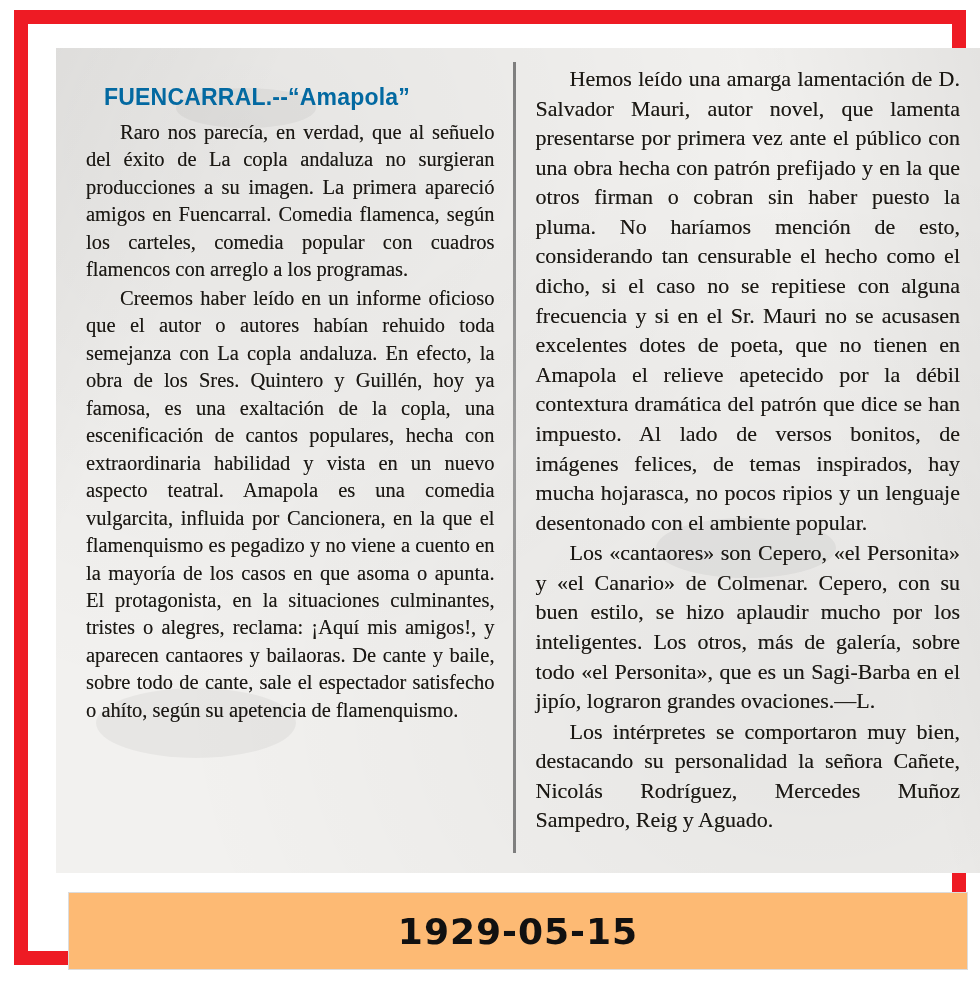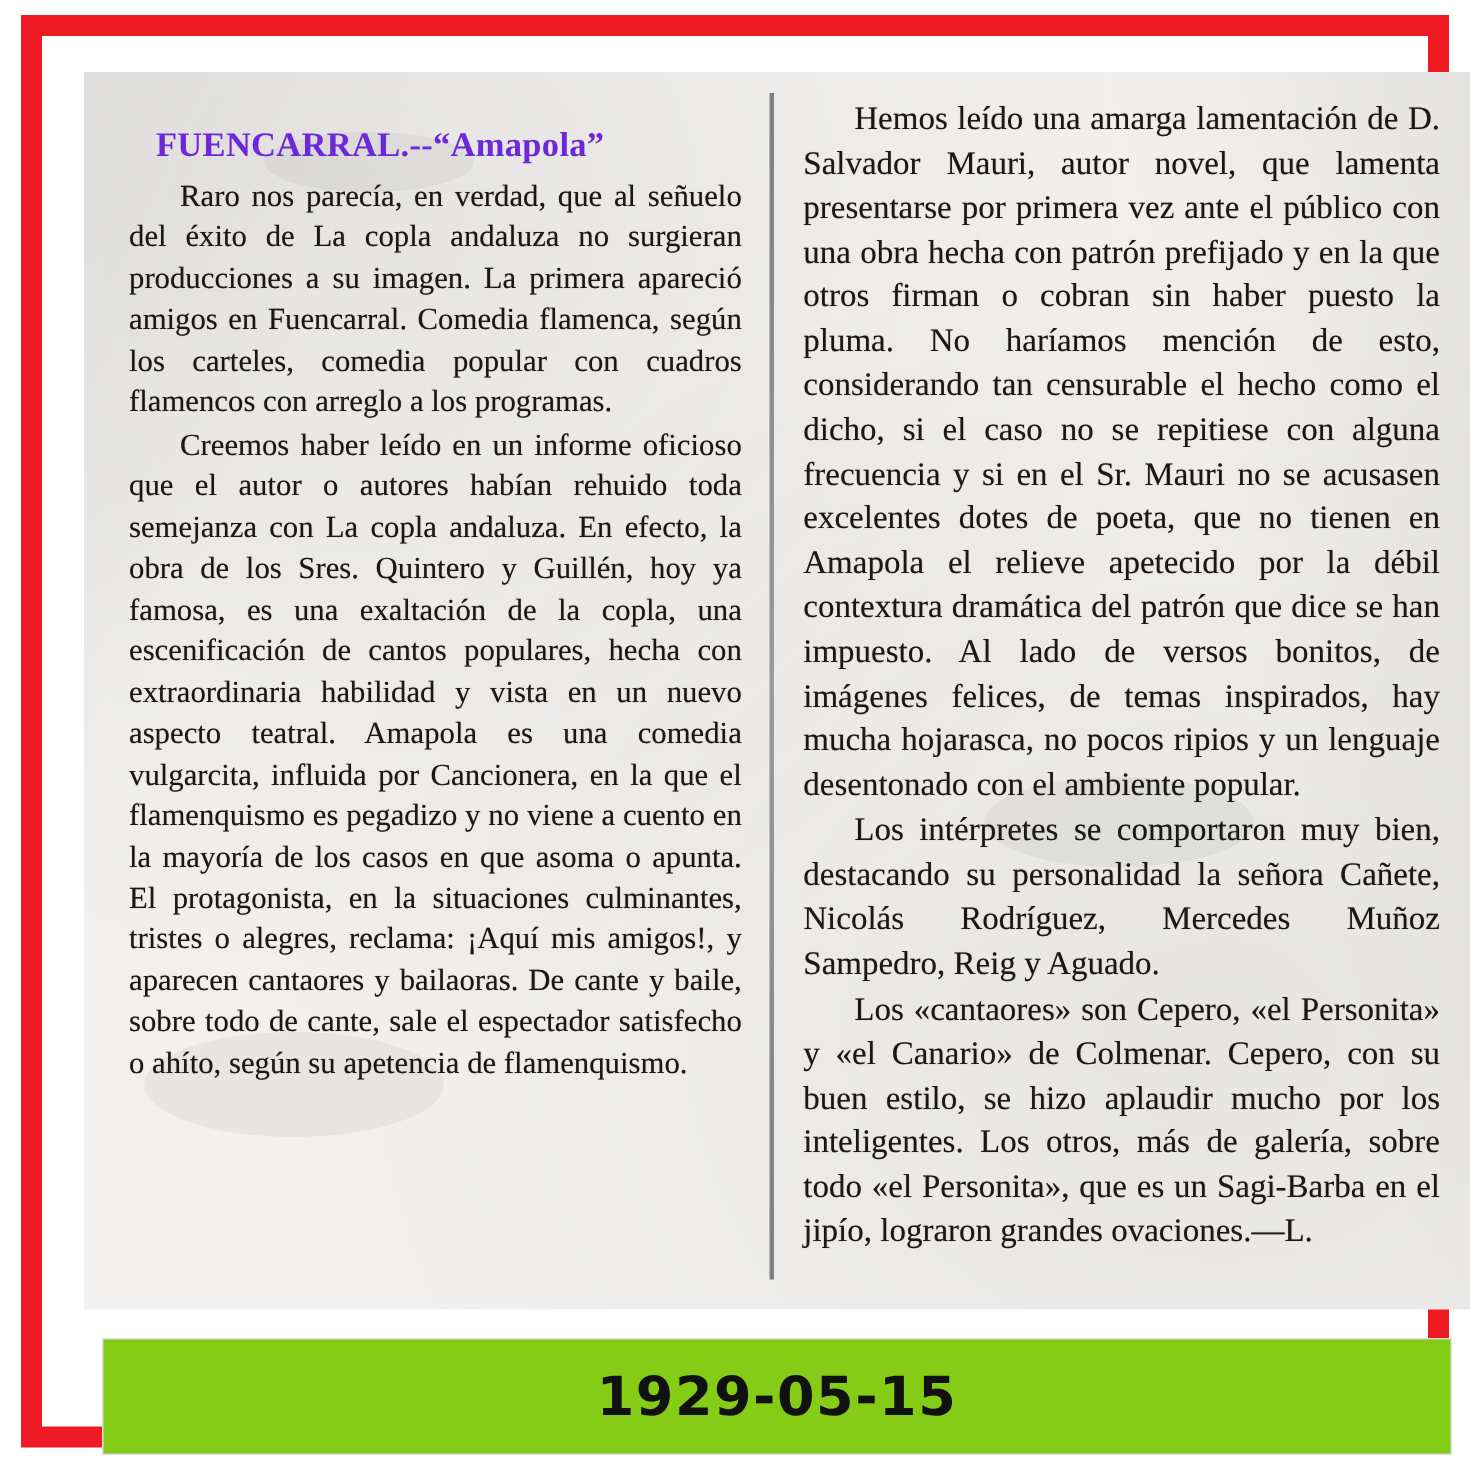--- a/index.html
+++ b/index.html
@@ -72,25 +72,25 @@
     width: 452px;
     padding: 6px 6px 0 20px;
   }
   .rule {
     width: 3px;
     margin: 4px 0 14px 0;
     background: linear-gradient(to bottom, #6b6b6b 0%, #8d8d8d 50%, #6b6b6b 100%);
     opacity: .85;
   }
   .headline {
-    font-family: Liberation Serif, serif;
+    font-family: Liberation Sans, sans-serif;
     font-weight: bold;
     font-size: 23px;
     letter-spacing: .2px;
-    color: #6d28d9;
+    color: #0369a1;
     margin: 0 0 8px 18px;
     white-space: nowrap;
   }
   p.body {
     margin: 0 0 1px 0;
     font-size: 20.5px;
     line-height: 1.34;
     color: #1b1813;
     text-align: justify;
     text-indent: 34px;
@@ -101,21 +101,21 @@
     font-size: 22px;
     line-height: 1.345;
   }
   
   .date-bar {
     position: absolute;
     left: 40px;
     top: 868px;
     width: 900px;
     height: 78px;
-    background: #84cc16;
+    background: #fdba74;
     border: 1px solid #dcdcdc;
     display: flex;
     align-items: center;
     justify-content: center;
     box-sizing: border-box;
   }
   .date-text {
     font-family: "DejaVu Sans", sans-serif;
     font-weight: bold;
     font-size: 36px;
@@ -151,23 +151,23 @@
           <p class="body">Raro nos parecía, en verdad, que al señuelo del éxito de La copla andaluza no surgieran producciones a su imagen. La primera apareció amigos en Fuencarral. Comedia flamenca, según los carteles, comedia popular con cuadros flamencos con arreglo a los programas.</p>
 
           <p class="body">Creemos haber leído en un informe oficioso que el autor o autores habían rehuido toda semejanza con La copla andaluza. En efecto, la obra de los Sres. Quintero y Guillén, hoy ya famosa, es una exaltación de la copla, una escenificación de cantos populares, hecha con extraordinaria habilidad y vista en un nuevo aspecto teatral. Amapola es una comedia vulgarcita, influida por Cancionera, en la que el flamenquismo es pegadizo y no viene a cuento en la mayoría de los casos en que asoma o apunta. El protagonista, en la situaciones culminantes, tristes o alegres, reclama: ¡Aquí mis amigos!, y aparecen cantaores y bailaoras. De cante y baile, sobre todo de cante, sale el espectador satisfecho o ahíto, según su apetencia de flamenquismo.</p>
         </div>
 
         <div class="rule"></div>
 
         <div class="col col-right">
           <p class="body">Hemos leído una amarga lamentación de D. Salvador Mauri, autor novel, que lamenta presentarse por primera vez ante el público con una obra hecha con patrón prefijado y en la que otros firman o cobran sin haber puesto la pluma. No haríamos mención de esto, considerando tan censurable el hecho como el dicho, si el caso no se repitiese con alguna frecuencia y si en el Sr. Mauri no se acusasen excelentes dotes de poeta, que no tienen en Amapola el relieve apetecido por la débil contextura dramática del patrón que dice se han impuesto. Al lado de versos bonitos, de imágenes felices, de temas inspirados, hay mucha hojarasca, no pocos ripios y un lenguaje desentonado con el ambiente popular.</p>
 
+          <p class="body">Los «cantaores» son Cepero, «el Personita» y «el Canario» de Colmenar. Cepero, con su buen estilo, se hizo aplaudir mucho por los inteligentes. Los otros, más de galería, sobre todo «el Personita», que es un Sagi-Barba en el jipío, lograron grandes ovaciones.—L.</p>
+
           <p class="body">Los intérpretes se comportaron muy bien, destacando su personalidad la señora Cañete, Nicolás Rodríguez, Mercedes Muñoz Sampedro, Reig y Aguado.</p>
-
-          <p class="body">Los «cantaores» son Cepero, «el Personita» y «el Canario» de Colmenar. Cepero, con su buen estilo, se hizo aplaudir mucho por los inteligentes. Los otros, más de galería, sobre todo «el Personita», que es un Sagi-Barba en el jipío, lograron grandes ovaciones.—L.</p>
         </div>
 
       </div>
     </div>
 
     <div class="date-bar">
       <span class="date-text">1929-05-15</span>
     </div>
 
   </div>

